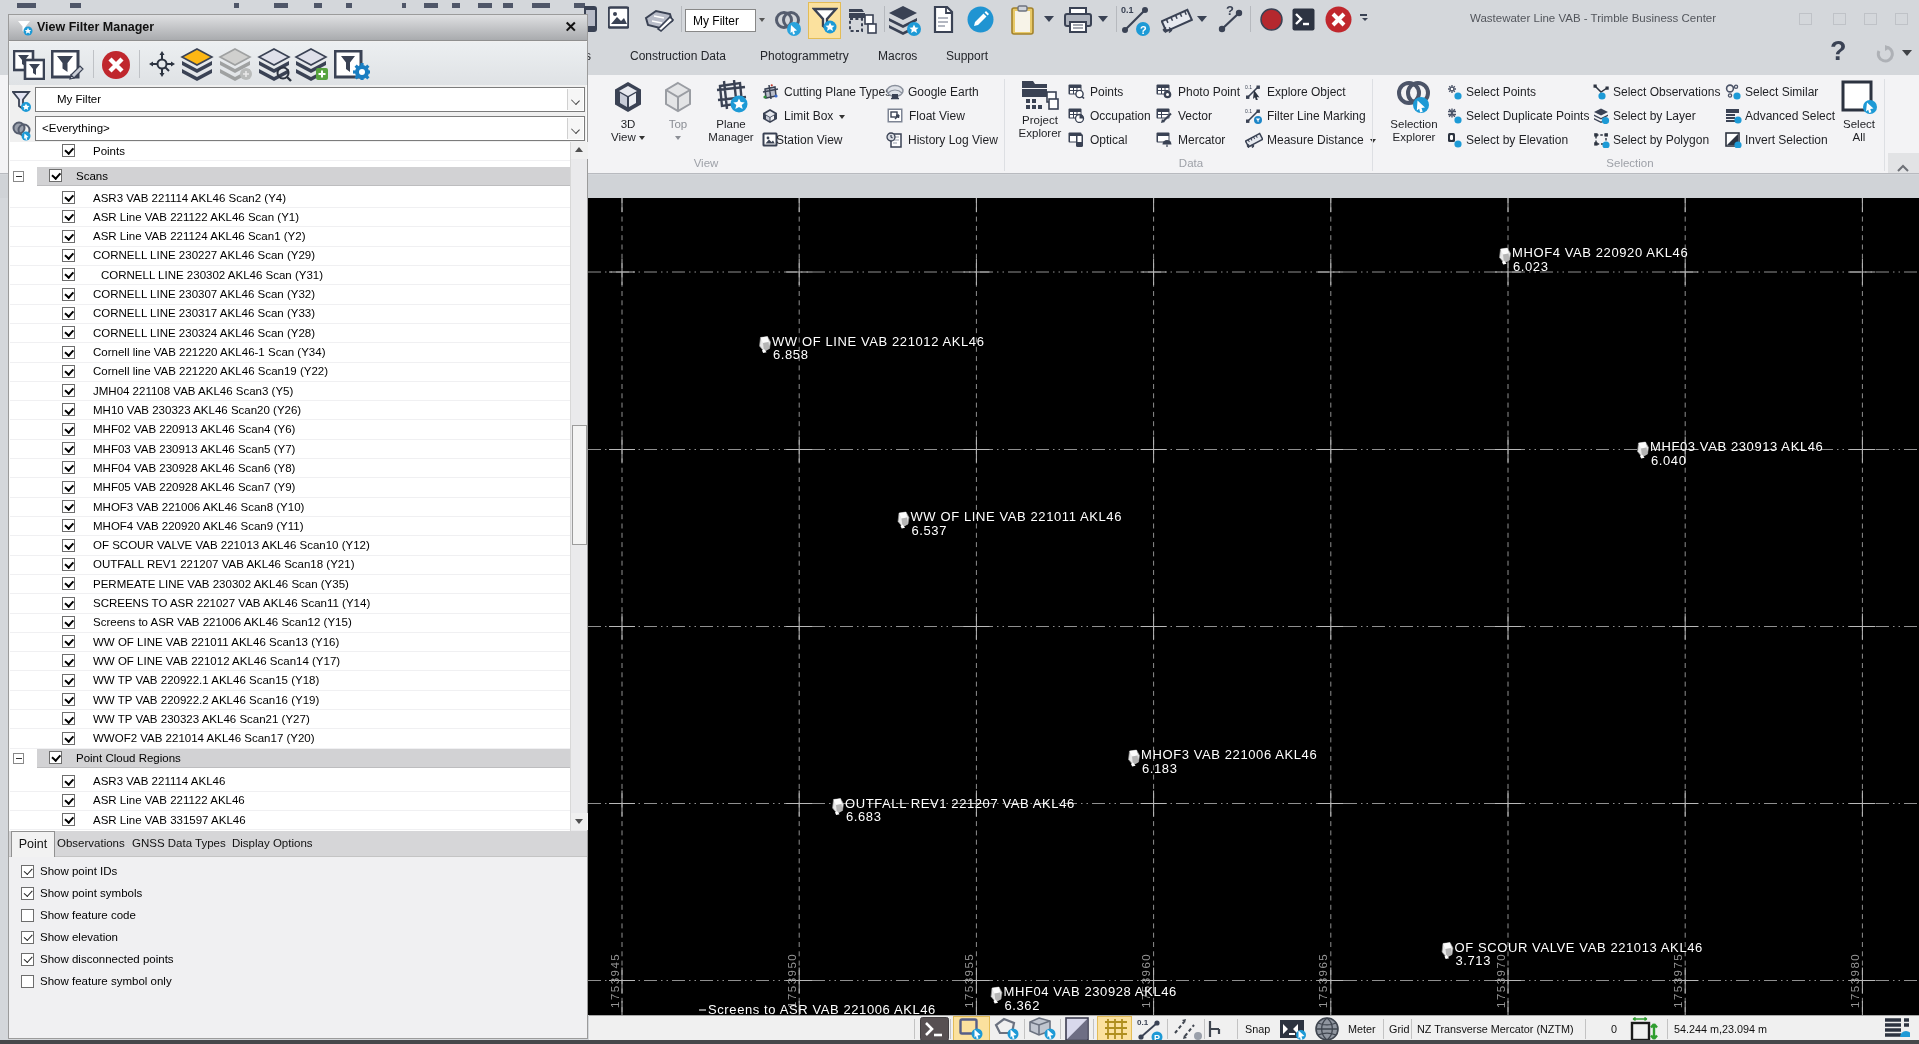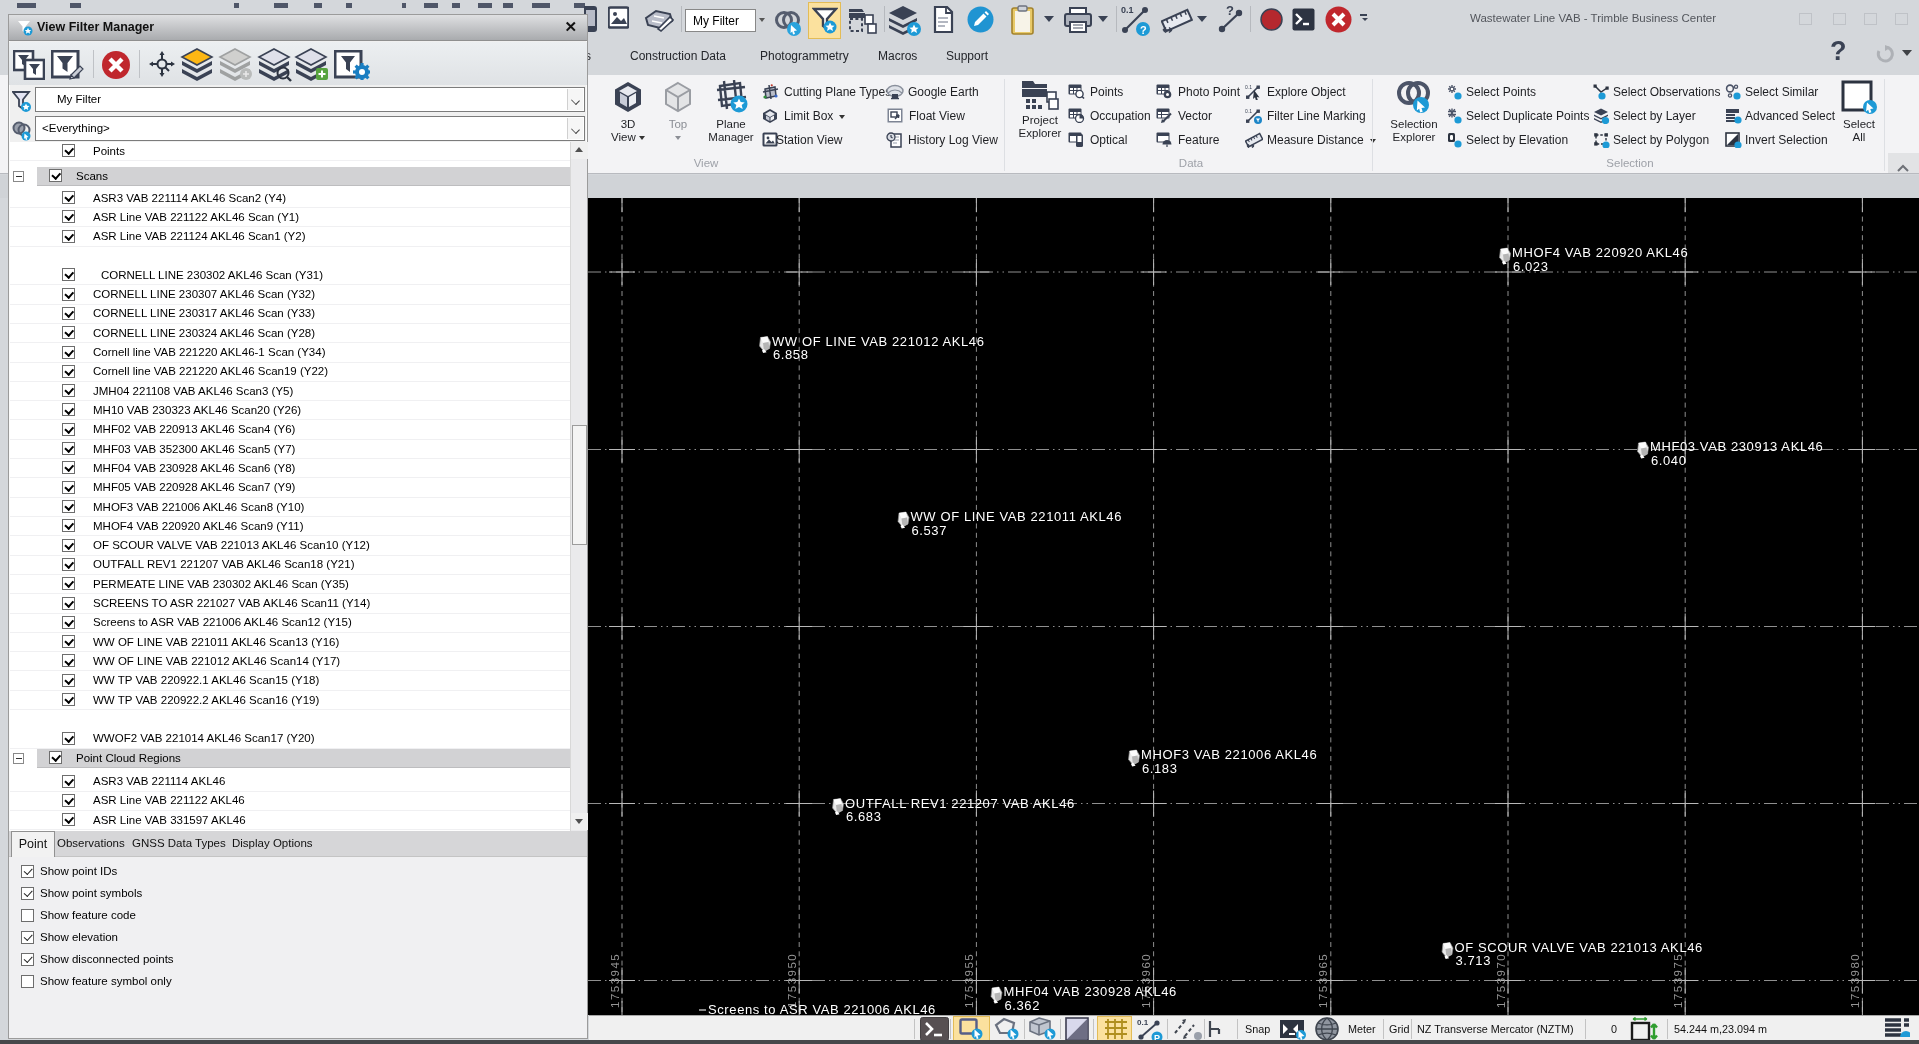--- a/index.html
+++ b/index.html
@@ -331,21 +331,21 @@
       </svg>
       <span class="t" style="left:22px">Vector</span>
     </div>
     <div class="sbtn" style="left:1156px;top:57px">
       <svg width="17" height="15" viewBox="0 0 17 15">
         <rect x="0.5" y="0.5" width="13" height="10" rx="1" fill="#3a4254"></rect>
         <rect x="2" y="4" width="10.5" height="5.5" fill="#fff"></rect>
         <path d="M11 8 a4.5 4.5 0 0 1 4.5 4.5 l-9 0 a4.5 4.5 0 0 1 4.5 -4.5" fill="#3a4254"></path>
         <path d="M11 12.5 v2.5" stroke="#3a4254" stroke-width="1.2"></path>
       </svg>
-      <span class="t" style="left:22px">Feature</span>
+      <span class="t" style="left:22px">Mercator</span>
     </div>
     <div class="sbtn" style="left:1245px;top:9px">
       <svg width="18" height="16" viewBox="0 0 18 16">
         <text x="0" y="5" font-size="5" fill="#3a4254">0.1</text>
         <path d="M3 13 L13 3" stroke="#3a4254" stroke-width="1.6"></path>
         <rect x="1" y="11.5" width="3.4" height="3.4" fill="#3a4254"></rect>
         <rect x="11.5" y="1.5" width="3.4" height="3.4" fill="#3a4254"></rect>
         <path d="M9 6 L14.5 13.5 L11.8 13 L12.8 16 L10.8 16 L10 13.2 L8 15 Z" fill="#2c3340"></path>
       </svg>
       <span class="t" style="left:22px">Explore Object</span>
@@ -768,20 +768,24 @@
         <span class="tl" style="left:83px">ASR3 VAB 221114 AKL46 Scan2 (Y4)</span>
       </div>
       <div class="trow" style="top:66.3px">
         <span class="cb c" style="left:52px;top:2px"></span>
         <span class="tl" style="left:83px">ASR Line VAB 221122 AKL46 Scan (Y1)</span>
       </div>
       <div class="trow" style="top:85.6px">
         <span class="cb c" style="left:52px;top:2px"></span>
         <span class="tl" style="left:83px">ASR Line VAB 221124 AKL46 Scan1 (Y2)</span>
       </div>
+      <div class="trow" style="top:104.9px">
+        <span class="cb c" style="left:52px;top:2px"></span>
+        <span class="tl" style="left:83px">CORNELL LINE 230227 AKL46 Scan (Y29)</span>
+      </div>
       <div class="trow" style="top:124.2px">
         <span class="cb c" style="left:52px;top:2px"></span>
         <span class="tl" style="left:91px">CORNELL LINE 230302 AKL46 Scan (Y31)</span>
       </div>
       <div class="trow" style="top:143.6px">
         <span class="cb c" style="left:52px;top:2px"></span>
         <span class="tl" style="left:83px">CORNELL LINE 230307 AKL46 Scan (Y32)</span>
       </div>
       <div class="trow" style="top:162.9px">
         <span class="cb c" style="left:52px;top:2px"></span>
@@ -806,21 +810,21 @@
       <div class="trow" style="top:259.4px">
         <span class="cb c" style="left:52px;top:2px"></span>
         <span class="tl" style="left:83px">MH10 VAB 230323 AKL46 Scan20 (Y26)</span>
       </div>
       <div class="trow" style="top:278.7px">
         <span class="cb c" style="left:52px;top:2px"></span>
         <span class="tl" style="left:83px">MHF02 VAB 220913 AKL46 Scan4 (Y6)</span>
       </div>
       <div class="trow" style="top:298.0px">
         <span class="cb c" style="left:52px;top:2px"></span>
-        <span class="tl" style="left:83px">MHF03 VAB 352300 AKL46 Scan5 (Y7)</span>
+        <span class="tl" style="left:83px">MHF03 VAB 230913 AKL46 Scan5 (Y7)</span>
       </div>
       <div class="trow" style="top:317.3px">
         <span class="cb c" style="left:52px;top:2px"></span>
         <span class="tl" style="left:83px">MHF04 VAB 230928 AKL46 Scan6 (Y8)</span>
       </div>
       <div class="trow" style="top:336.6px">
         <span class="cb c" style="left:52px;top:2px"></span>
         <span class="tl" style="left:83px">MHF05 VAB 220928 AKL46 Scan7 (Y9)</span>
       </div>
       <div class="trow" style="top:356.0px">
@@ -859,20 +863,24 @@
         <span class="cb c" style="left:52px;top:2px"></span>
         <span class="tl" style="left:83px">WW OF LINE VAB 221012 AKL46 Scan14 (Y17)</span>
       </div>
       <div class="trow" style="top:529.8px">
         <span class="cb c" style="left:52px;top:2px"></span>
         <span class="tl" style="left:83px">WW TP VAB 220922.1 AKL46 Scan15 (Y18)</span>
       </div>
       <div class="trow" style="top:549.1px">
         <span class="cb c" style="left:52px;top:2px"></span>
         <span class="tl" style="left:83px">WW TP VAB 220922.2 AKL46 Scan16 (Y19)</span>
+      </div>
+      <div class="trow" style="top:568.4px">
+        <span class="cb c" style="left:52px;top:2px"></span>
+        <span class="tl" style="left:83px">WW TP VAB 230323 AKL46 Scan21 (Y27)</span>
       </div>
       <div class="trow" style="top:587.7px">
         <span class="cb c" style="left:52px;top:2px"></span>
         <span class="tl" style="left:83px">WWOF2 VAB 221014 AKL46 Scan17 (Y20)</span>
       </div>
       <div class="grow" style="top:607.0px">
         <span class="exp" style="left:3px;top:3.5px"></span>
         <span class="cb c" style="left:39px;top:2px"></span>
         <span class="tl" style="left:66px;top:3px">Point Cloud Regions</span>
       </div>

